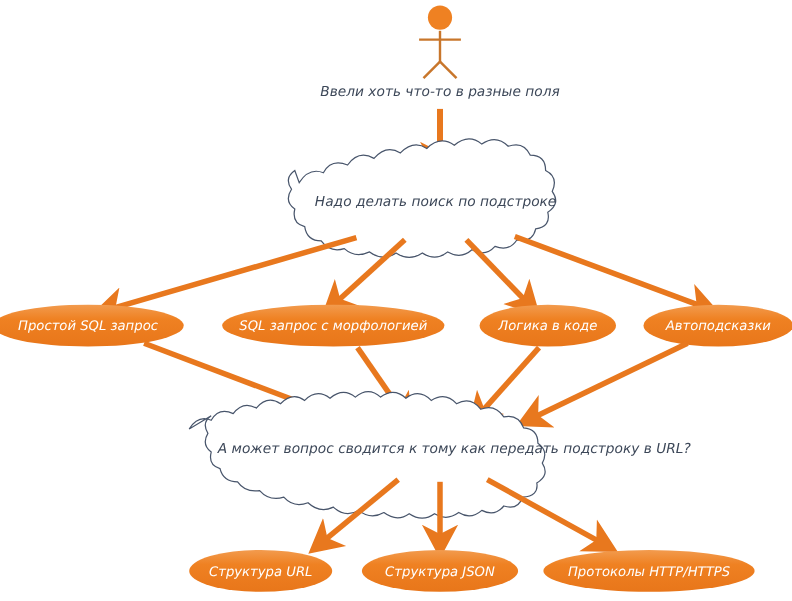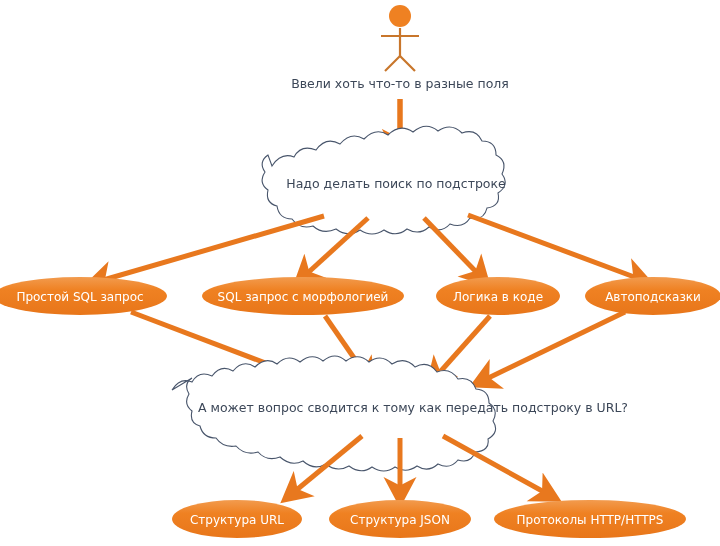--- a/index.html
+++ b/index.html
@@ -12,20 +12,21 @@
     height: 546px;
     font-family: "DejaVu Sans", "Liberation Sans", sans-serif;
     overflow: hidden;
     position: relative;
   }
   #canvas {
     position: absolute;
     top: 0; left: 0;
     width: 720px;
     height: 428px;
+    font-style: italic;
   }
   .diagram-svg {
     display: block;
     width: 720px;
     height: 546px;
   }
   .node-label {
     font-family: "DejaVu Sans", "Liberation Sans", sans-serif;
     font-size: 12px;
     fill: #ffffff;

